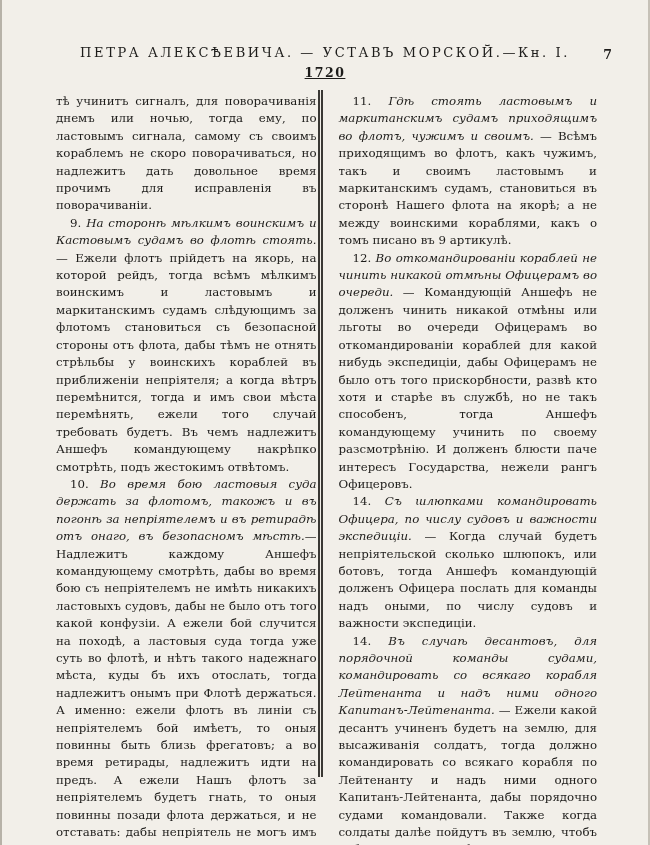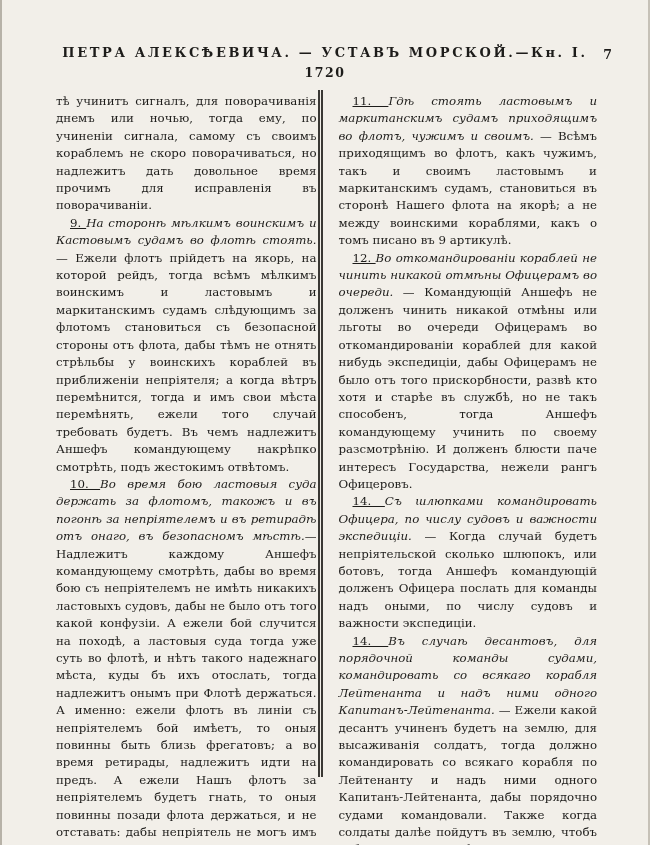--- a/index.html
+++ b/index.html
@@ -15,38 +15,39 @@
   
   .scan-edge-left, .scan-edge-right {
     position: absolute; top: 0; bottom: 0; width: 2px;
     background: #b7b2a8;
   }
   .scan-edge-left { left: 0; }
   .scan-edge-right { right: 0; background: #c6c1b7; }
 
   .page-header { padding-top: 45px; text-align: center; position: relative; }
   .title {
-    font-weight: bold;
+    font-weight: normal;
     font-size: 13px;
     letter-spacing: 2.6px;
     white-space: nowrap;
   }
   .page-num {
     position: absolute;
     top: 47px;
     right: 38px;
     font-weight: bold;
     font-size: 12.5px;
     letter-spacing: 0;
   }
   .year {
     font-weight: bold;
     font-size: 12.5px;
     letter-spacing: 1.5px;
     margin-top: 5px;
+    text-decoration: underline;
   }
 
   .columns {
     display: flex;
     margin: 13px 53px 0 56px;
   }
   .col {
     width: 50%;
     box-sizing: border-box;
     text-align: justify;
@@ -61,41 +62,41 @@
     left: 318px;
     top: 90px;
     height: 687px;
     width: 0;
     border-left: 5px double #3a3834;
   }
 
   p.article { margin: 0; text-indent: 14px; }
   p.no-indent { text-indent: 0; }
   .head { font-style: italic; }
-  .num  { font-style: normal; text-decoration: underline; }
+  .num  { font-style: normal; }
 </style>
 </head>
 <body>
 
 <div class="scan-edge-left"></div>
 <div class="scan-edge-right"></div>
 
 <div class="page-header">
   <div class="title">ПЕТРА АЛЕКСѢЕВИЧА. — УСТАВЪ МОРСКОЙ.—Кн. I.</div>
   <div class="page-num">7</div>
   <div class="year">1720</div>
 </div>
 
 <div class="col-divider"></div>
 
 <div class="columns">
 
   <div class="col col-left">
 
-    <p class="article no-indent"><span class="body">тѣ учинитъ сигналъ, для поворачиванія днемъ или ночью, тогда ему, по учиненіи сигнала, самому съ своимъ кораблемъ не скоро поворачиваться, но надлежитъ дать довольное время прочимъ для исправленія въ поворачиваніи.</span></p>
+    <p class="article no-indent"><span class="body">тѣ учинитъ сигналъ, для поворачиванія днемъ или ночью, тогда ему, по ластовымъ сигнала, самому съ своимъ кораблемъ не скоро поворачиваться, но надлежитъ дать довольное время прочимъ для исправленія въ поворачиваніи.</span></p>
 
     <p class="article"><span class="num">9. </span><span class="head">На сторонѣ мѣлкимъ воинскимъ и Кастовымъ судамъ во флотѣ стоять.</span><span class="dash"> — </span><span class="body">Ежели флотъ прійдетъ на якорь, на которой рейдъ, тогда всѣмъ мѣлкимъ воинскимъ и ластовымъ и маркитанскимъ судамъ слѣдующимъ за флотомъ становиться съ безопасной стороны отъ флота, дабы тѣмъ не отнять стрѣльбы у воинскихъ кораблей въ приближеніи непріятеля; а когда вѣтръ перемѣнится, тогда и имъ свои мѣста перемѣнять, ежели того случай требовать будетъ. Въ чемъ надлежитъ Аншефъ командующему накрѣпко смотрѣть, подъ жестокимъ отвѣтомъ.</span></p>
 
     <p class="article"><span class="num">10. </span><span class="head">Во время бою ластовыя суда держать за флотомъ, такожъ и въ погонѣ за непріятелемъ и въ ретирадѣ отъ онаго, въ безопасномъ мѣстѣ.</span><span class="dash">—</span><span class="body">Надлежитъ каждому Аншефъ командующему смотрѣть, дабы во время бою съ непріятелемъ не имѣть никакихъ ластовыхъ судовъ, дабы не было отъ того какой конфузіи. А ежели бой случится на походѣ, а ластовыя суда тогда уже суть во флотѣ, и нѣтъ такого надежнаго мѣста, куды бъ ихъ отослать, тогда надлежитъ онымъ при Флотѣ держаться. А именно: ежели флотъ въ линіи съ непріятелемъ бой имѣетъ, то оныя повинны быть близь фрегатовъ; а во время ретирады, надлежитъ идти на предъ. А ежели Нашъ флотъ за непріятелемъ будетъ гнать, то оныя повинны позади флота держаться, и не отставать: дабы непріятель не могъ имъ какой вреды учинить, и должны помогать своимъ поврежденнымъ кораблямъ со всякою прилежностію. Также ежели и непріятельской корабль будетъ тонуть, то какъ возможно сбирать съ него людей и вещи, а особливо флаги и вымпелы.</span></p>
 
   </div>
 
   <div class="col col-right">
 
     <p class="article"><span class="num">11. </span><span class="head">Гдѣ стоять ластовымъ и маркитанскимъ судамъ приходящимъ во флотъ, чужимъ и своимъ.</span><span class="dash"> — </span><span class="body">Всѣмъ приходящимъ во флотъ, какъ чужимъ, такъ и своимъ ластовымъ и маркитанскимъ судамъ, становиться въ сторонѣ Нашего флота на якорѣ; а не между воинскими кораблями, какъ о томъ писано въ 9 артикулѣ.</span></p>

